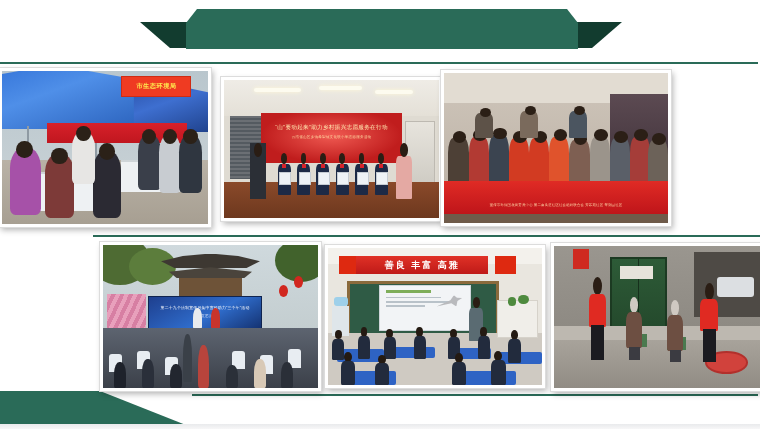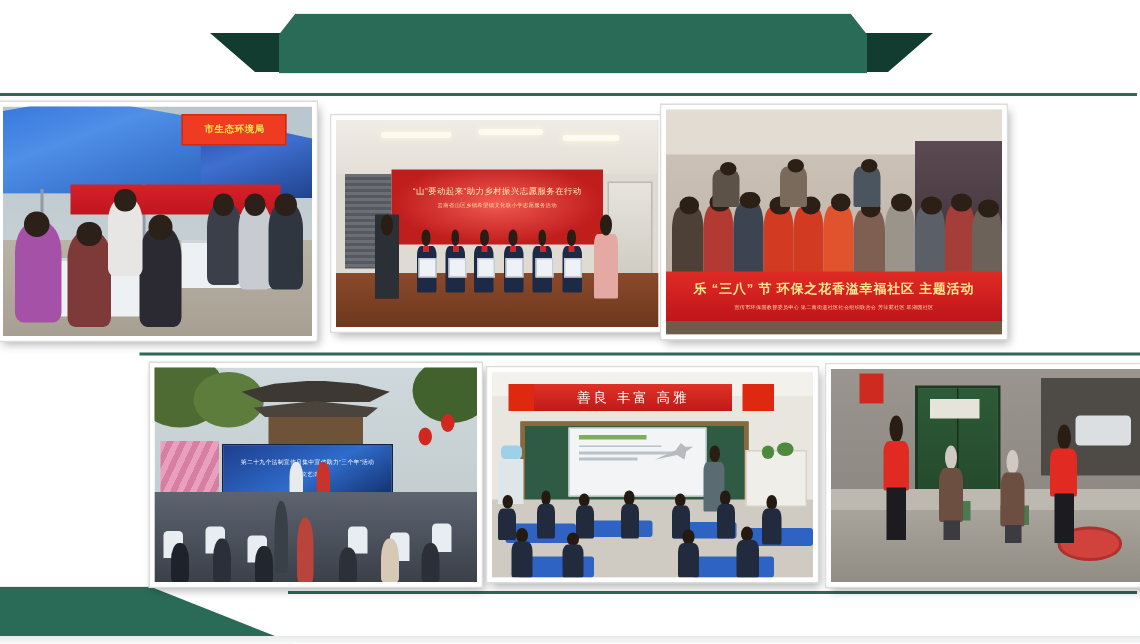--- a/index.html
+++ b/index.html
@@ -158,21 +158,21 @@
   .chair{position:absolute;background:#e8edf2;border-radius:3px 3px 0 0;}
   .aud{position:absolute;border-radius:45% 45% 12% 12%;}
 
   
   #p5{left:325px;top:245px;width:214px;height:137px;}
   .p5-wall{position:absolute;inset:0;background:#e9e6df;}
   .p5-ceil{position:absolute;left:0;top:0;width:100%;height:12%;background:#f3f1ec;}
   .p5-banner{position:absolute;left:13%;top:6%;width:62%;height:13%;
     background:linear-gradient(#e03126,#bf1a18);}
   .p5-banner span{position:absolute;inset:0;display:flex;align-items:center;
-    justify-content:center;color:#fff;font-size:9px;font-weight:normal;letter-spacing:2px;}
+    justify-content:center;color:#fff;font-size:9px;font-weight:bold;letter-spacing:2px;}
   .p5-flag{position:absolute;top:6%;width:10%;height:13%;background:#de2910;}
   .p5-board{position:absolute;left:9%;top:24%;width:68%;height:38%;
     background:#2f5b45;border:3px solid #8a6a3c;}
   .p5-smart{position:absolute;left:24%;top:27%;width:42%;height:32%;
     background:#f2f4f6;border:1px solid #cfd5da;}
   .p5-smart .s1{position:absolute;left:6%;top:10%;width:50%;height:7%;background:#7fae5a;}
   .p5-smart .s2{position:absolute;left:6%;top:24%;width:62%;height:4%;background:#b9c2c9;}
   .p5-smart .s3{position:absolute;left:6%;top:34%;width:70%;height:4%;background:#b9c2c9;}
   .p5-smart .s4{position:absolute;left:6%;top:44%;width:44%;height:4%;background:#b9c2c9;}
   .p5-smart .plane{position:absolute;left:62%;top:26%;width:30%;height:26%;
@@ -368,21 +368,20 @@
         <div class="gp" style="left:91%;top:38%;width:9%;height:62%;background:#6c6259"></div>
         <div class="gh" style="left:93%;top:30%;width:6%;height:13%;background:#2b1f16"></div>
         <div class="gp" style="left:14%;top:8%;width:8%;height:28%;background:#5d5248"></div>
         <div class="gh" style="left:16%;top:2%;width:5%;height:10%;background:#2b1f16"></div>
         <div class="gp" style="left:34%;top:6%;width:8%;height:30%;background:#7a6a5c"></div>
         <div class="gh" style="left:36%;top:0;width:5%;height:10%;background:#2b1f16"></div>
         <div class="gp" style="left:56%;top:6%;width:8%;height:30%;background:#4b5560"></div>
         <div class="gh" style="left:58%;top:0;width:5%;height:10%;background:#2b1f16"></div>
       </div>
       <div class="p3-banner">
-        <div class="b1">乐 “三八” 节  环保之花香溢幸福社区  主题活动</div>
         <div class="b2">宣传市环保国教督委员中心   第二南街道社区社会组织联合会  芳菲苑社区   翠湖园社区</div>
       </div>
       <div class="p3-floor"></div>
     </div>
   </div>
 
   <div class="photo" id="p4">
     <div class="ph-inner">
       <div class="p4-sky"></div>
       <div class="p4-tree" style="left:-6%;top:-6%;width:28%;height:34%"></div>

